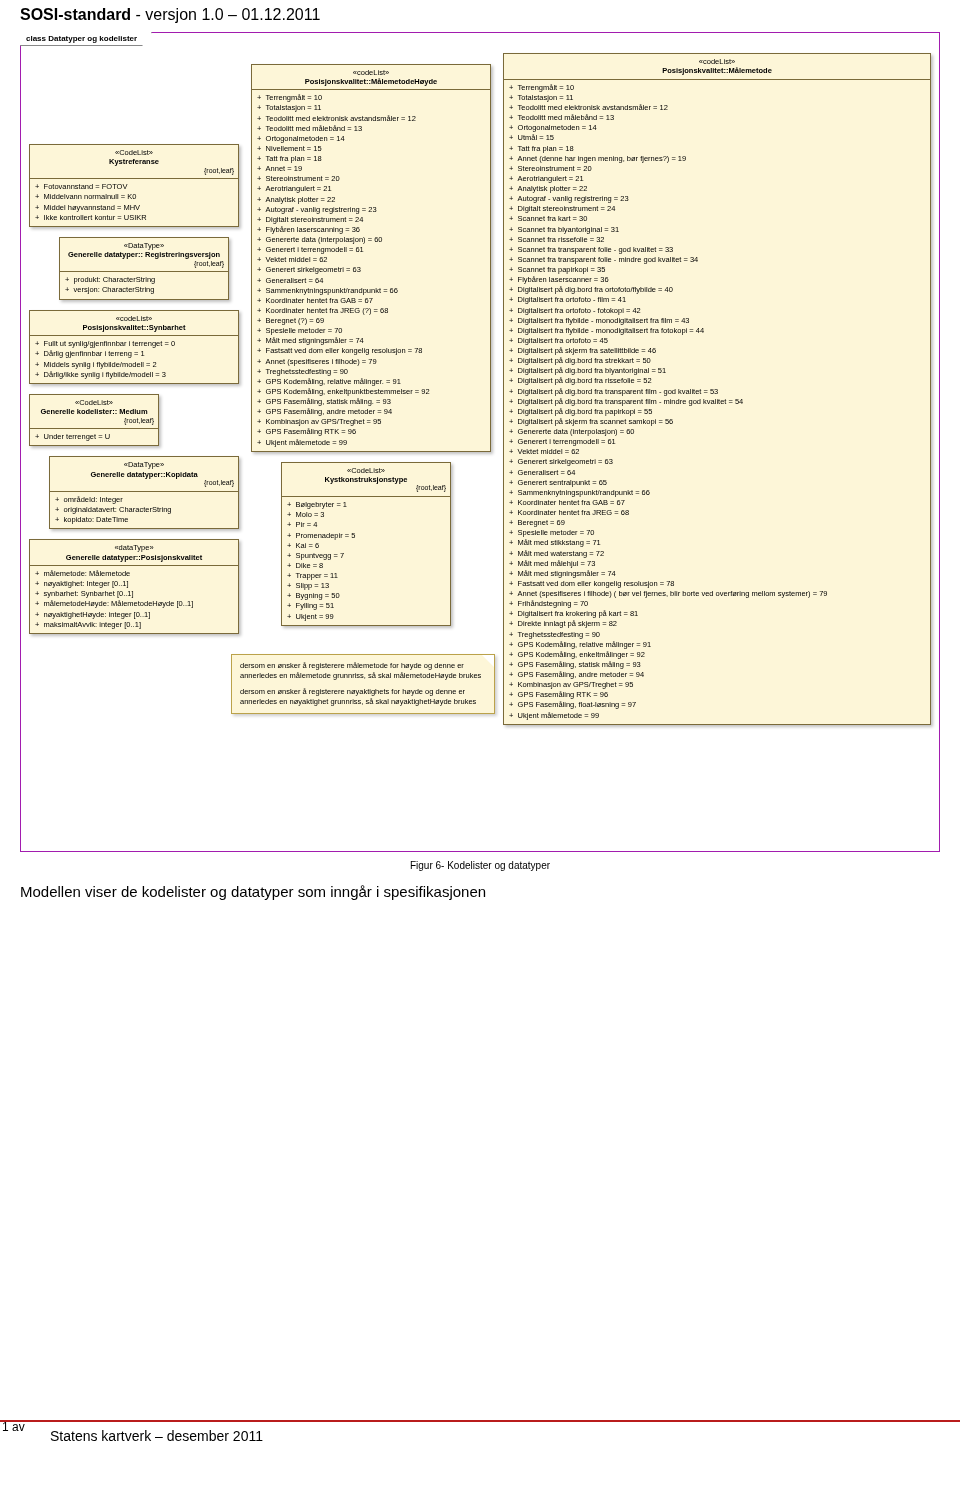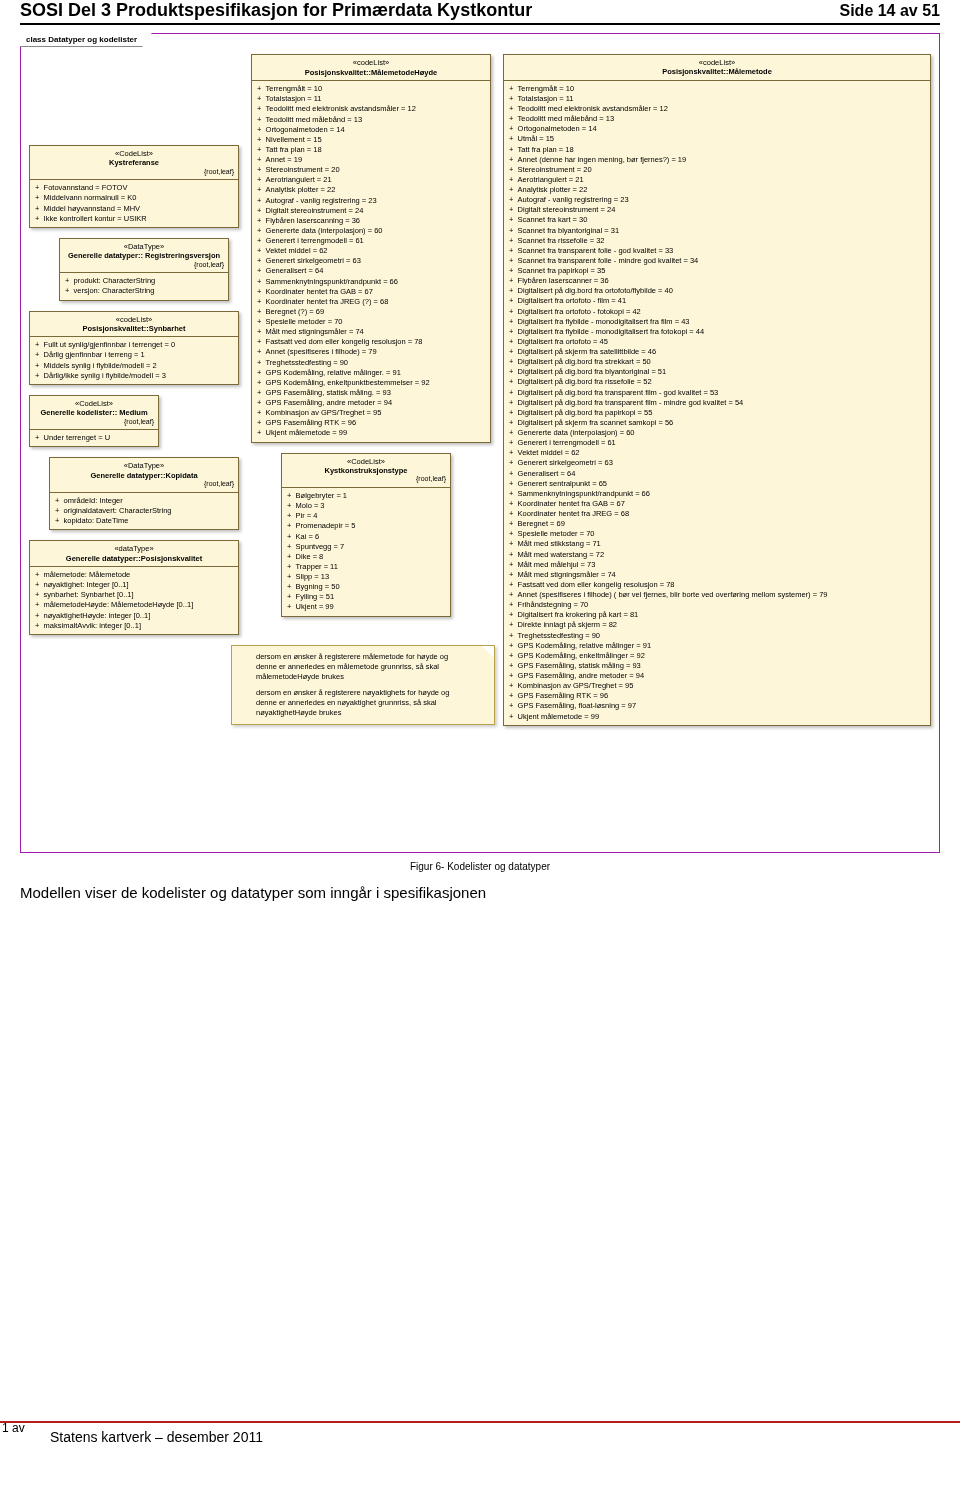--- a/index.html
+++ b/index.html
@@ -72,21 +72,21 @@
   .uml-head .root  { font-weight: normal; text-align: right; display: block; font-size: 7px; }
   .uml-body {
     padding: 3px 5px;
     line-height: 1.35;
   }
   .uml-body div::before { content: "+\00a0\00a0"; }
   .note {
     background: #fdf6d8;
     border: 1px solid #bba24a;
     box-shadow: 2px 2px 3px rgba(0,0,0,.2);
-    padding: 6px 24px;
+    padding: 6px 8px;
     font-size: 7.5px;
     line-height: 1.35;
     position: relative;
     margin-top: 18px;
     width: 264px;
   }
   .note::after {
     content: "";
     position: absolute;
     top: 0; right: 0;
@@ -113,23 +113,22 @@
     position: absolute;
     left: 2px;
     font-size: 12px;
   }
   .footer-wrap { position: relative; }
 </style>
 </head>
 <body>
 
 <div class="page">
-  <div class="header-row">
-    <div class="header-main">SOSI Del 3 Produktspesifikasjon for Primærdata Kystkontur</div>
-    <div class="header-side">Side 14 av 51</div>
+  <div class="header-top">
+    <b>SOSI-standard</b><span> - versjon 1.0 – 01.12.2011</span>
   </div>
 
   <div class="diagram-outer">
     <div class="diagram-title">class Datatyper og kodelister</div>
 
     <div class="cols">
 
       <div class="col-left">
         <div class="uml-box">
           <div class="uml-head"><span class="stereo">«CodeList»</span><span>Kystreferanse</span><span class="root">{root,leaf}</span></div>

